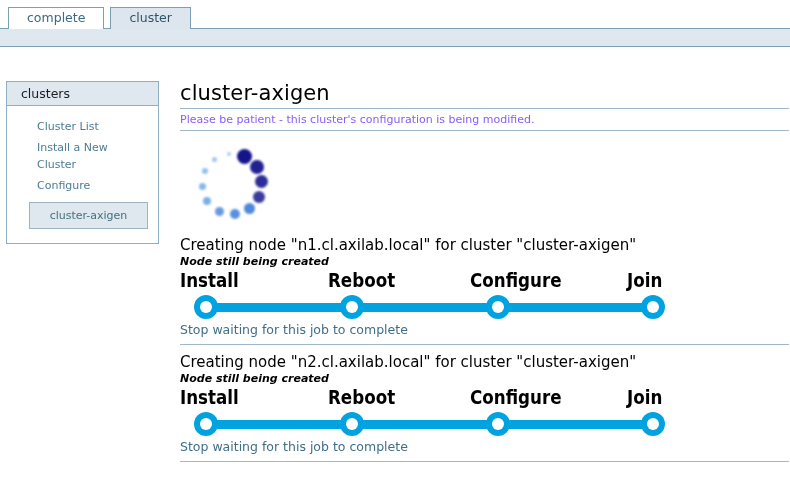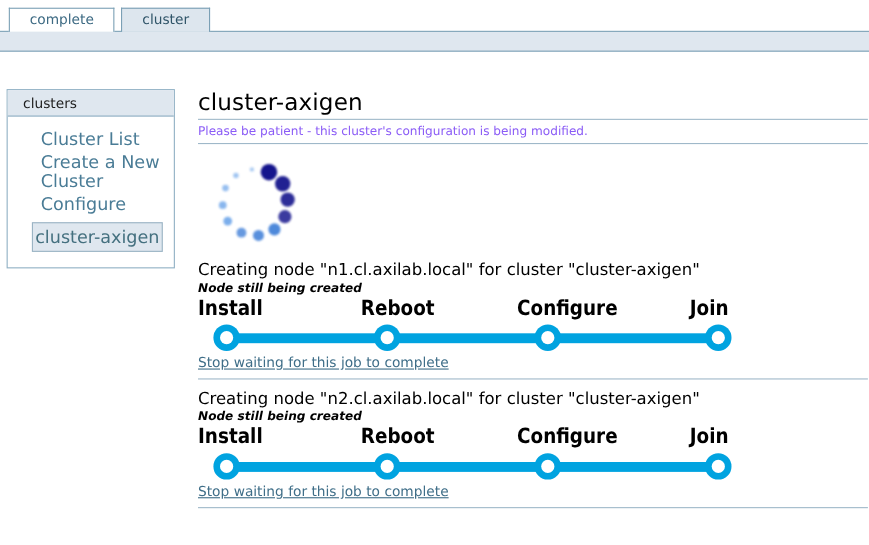--- a/index.html
+++ b/index.html
@@ -67,21 +67,21 @@
     border-bottom: 1px solid #8fb0c4;
     font-size: 12.5px;
     color: #1d1d1d;
     padding: 4px 0 4px 14px;
     font-weight: normal;
   }
   #sidebar-body { padding: 10px 0 12px 0; }
   .side-link {
     display: block;
     color: #4a7c96;
-    font-size: 16px;
+    font-size: 11px;
     line-height: 17px;
     padding: 2px 8px 2px 30px;
     text-decoration: none;
     cursor: pointer;
   }
   .side-link.sel {
     margin: 6px 10px 2px 22px;
     padding: 4px 0;
     text-align: center;
     border: 1px solid #9bb4c4;
@@ -175,41 +175,40 @@
     position: absolute;
     left: 6px; top: 6px;
     width: 12px; height: 12px;
     border-radius: 50%;
     background: #ffffff;
   }
   .stop-link {
     display: inline-block;
     font-size: 12.5px;
     color: #3f6e88;
-    text-decoration: underline;
     cursor: pointer;
     margin-top: -2px;
   }
 </style>
 </head>
 <body>
 
 <div id="tabbar">
   <div class="tab">complete</div>
   <div class="tab active">cluster</div>
 </div>
 <div id="subbar"></div>
 
 <div id="page">
 
   <div id="sidebar">
     <div id="sidebar-head">clusters</div>
     <div id="sidebar-body">
       <a class="side-link">Cluster List</a>
-      <a class="side-link">Create a New Cluster</a>
+      <a class="side-link">Install a New Cluster</a>
       <a class="side-link">Configure</a>
       <a class="side-link sel">cluster-axigen</a>
     </div>
   </div>
 
   <div id="main">
 
     <h1 id="page-title">cluster-axigen</h1>
     <h2 id="wait-msg">Please be patient - this cluster's configuration is being modified.</h2>
 

